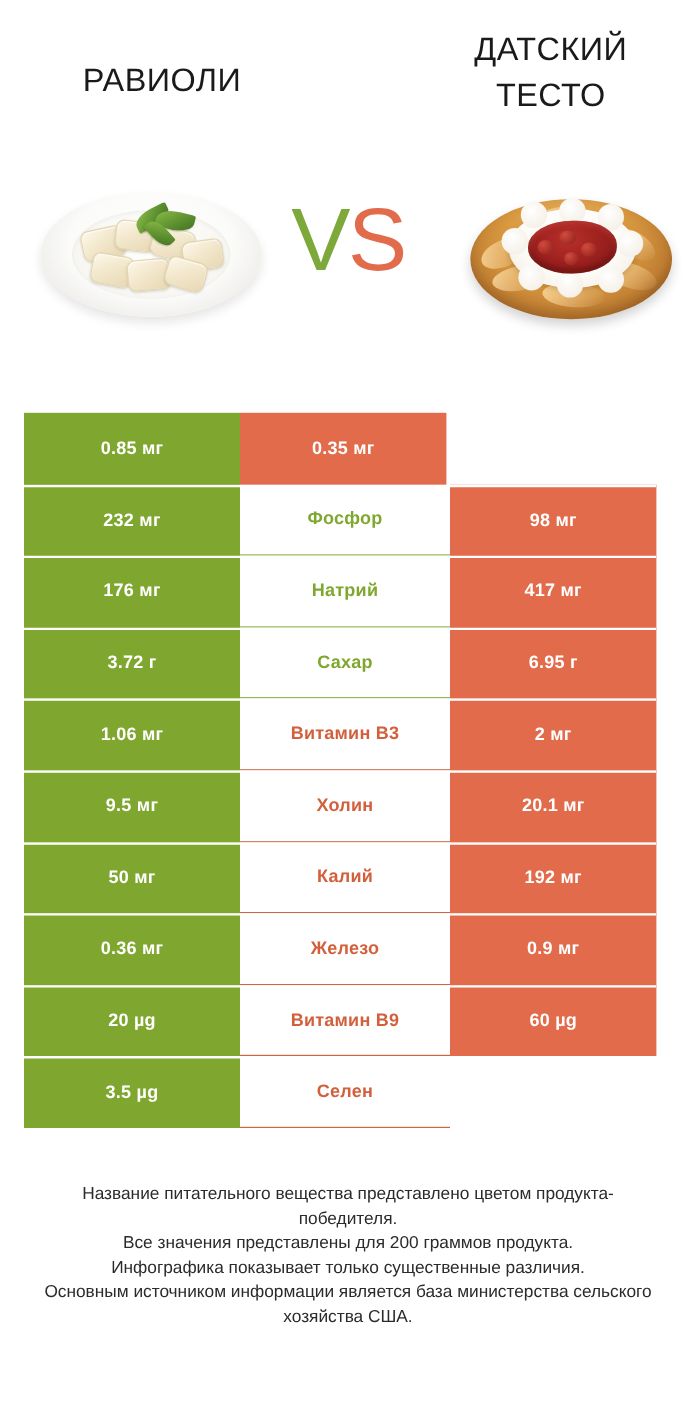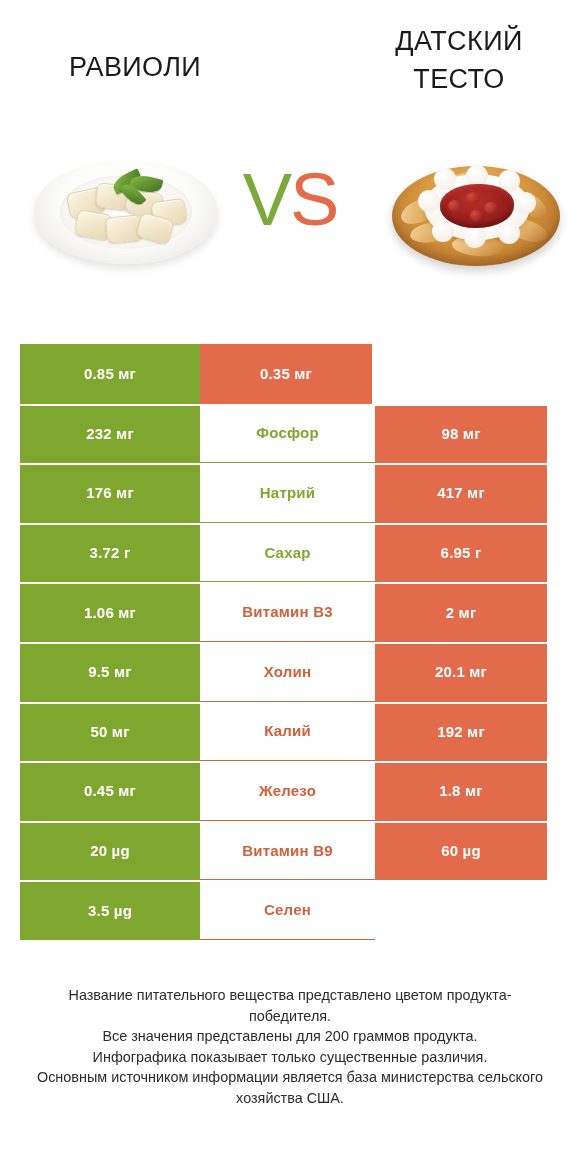--- a/index.html
+++ b/index.html
@@ -234,23 +234,23 @@
         <div class="cell cell-left">9.5 мг</div>
         <div class="cell cell-mid label-orange">Холин</div>
         <div class="cell cell-right">20.1 мг</div>
       </div>
       <div class="row orange-label">
         <div class="cell cell-left">50 мг</div>
         <div class="cell cell-mid label-orange">Калий</div>
         <div class="cell cell-right">192 мг</div>
       </div>
       <div class="row orange-label">
-        <div class="cell cell-left">0.45 мг</div>
+        <div class="cell cell-left">0.36 мг</div>
         <div class="cell cell-mid label-orange">Железо</div>
-        <div class="cell cell-right">1.8 мг</div>
+        <div class="cell cell-right">0.9 мг</div>
       </div>
       <div class="row orange-label">
         <div class="cell cell-left">20 µg</div>
         <div class="cell cell-mid label-orange">Витамин B9</div>
         <div class="cell cell-right">60 µg</div>
       </div>
       <div class="row orange-label">
         <div class="cell cell-left">3.5 µg</div>
         <div class="cell cell-mid label-orange">Селен</div>
       </div>

